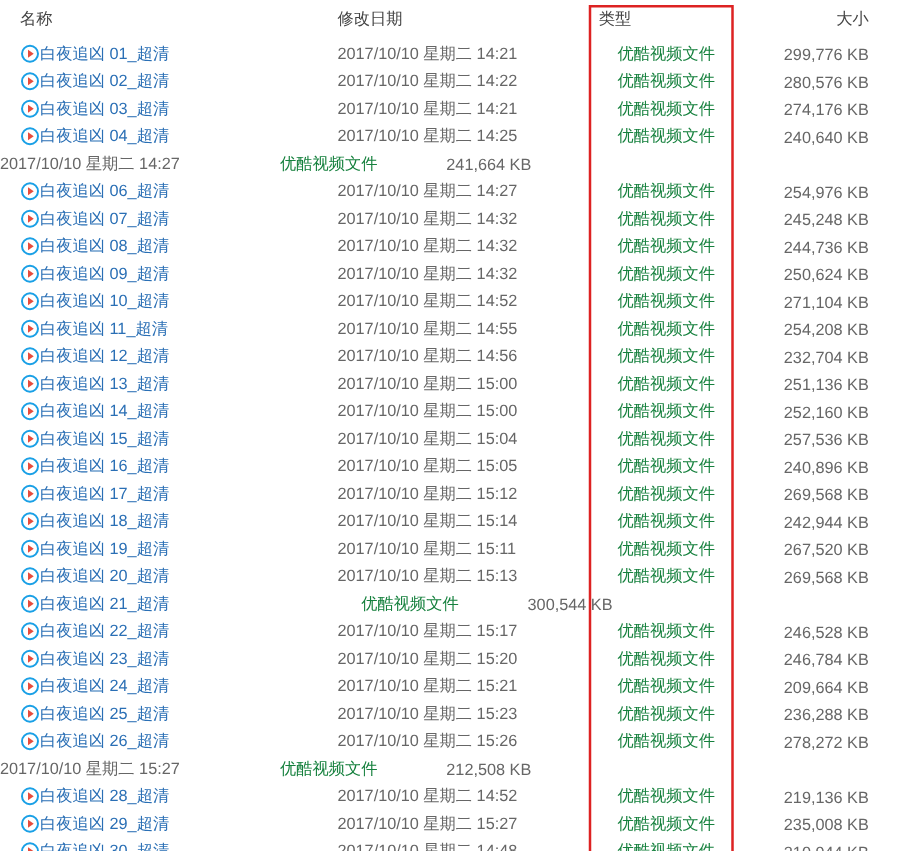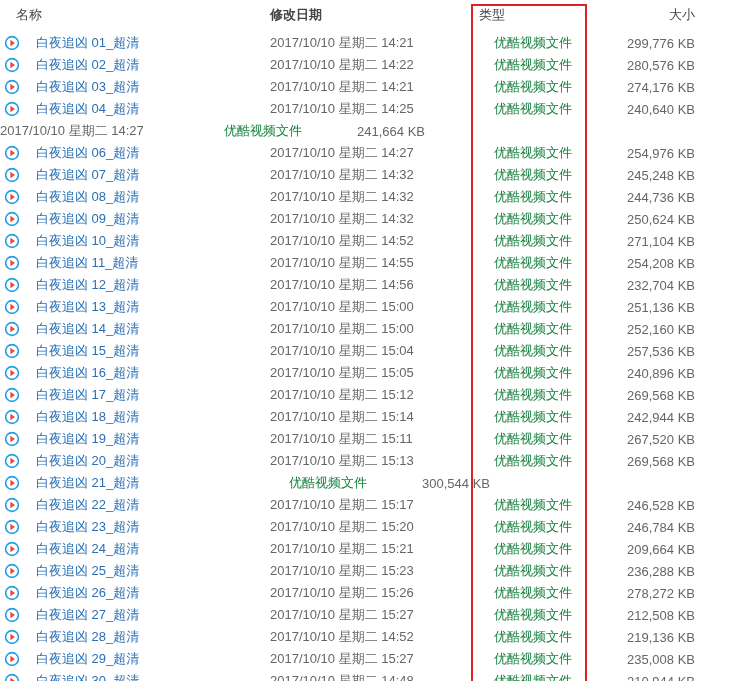--- a/index.html
+++ b/index.html
@@ -10,45 +10,45 @@
     background: #fff;
     width: 739px;
   }
   .table { width: 100%; }
   .header-row {
     display: flex;
     padding: 6px 0 8px 0;
     color: #444;
   }
   .col-name { width: 270px; padding-left: 16px; }
-  .col-date { width: 205px; font-weight: bold; }
+  .col-date { width: 205px; }
   .col-type { width: 112px; padding-left: 4px; }
   .col-size { width: 130px; text-align: right; padding-right: 22px; padding-left: 10px; }
   .body { position: relative; }
   .highlight-box {
     position: absolute;
     top: -28px;
     left: 471px;
     width: 116px;
     height: 702px;
     border: 2px solid #d22;
     pointer-events: none;
   }
   .row {
     display: flex;
     align-items: center;
     height: 22px;
     color: #555;
   }
   .name-cell {
     width: 270px;
-    padding-left: 4px;
+    padding-left: 16px;
     display: flex;
     align-items: center;
-    gap: 16px;
+    gap: 0;
   }
   .date-cell { width: 205px; color: #666; }
   .type-cell { width: 112px; padding-left: 4px; color: #15803d; text-align: center; }
   .size-cell { width: 130px; text-align: right; padding-right: 22px; padding-left: 10px; color: #666; }
   .file-icon {
     width: 16px; height: 16px; flex: 0 0 16px;
     display: inline-flex; align-items: center; justify-content: center;
   }
   .file-icon svg { width: 16px; height:16px; }
   .filename { color: #2a6fb5; }
@@ -413,29 +413,20 @@
   <path d="M6.4 4.8 L11 8 L6.4 11.2 Z" fill="#e74c3c"></path>
 </svg>
           </span>
           <span class="filename">白夜追凶 26_超清</span>
         </div>
         <div class="date-cell">2017/10/10 星期二 15:26</div>
         <div class="type-cell">优酷视频文件</div>
         <div class="size-cell">278,272 KB</div>
       </div>
       <div class="row">
-        <div class="name-cell">
-          <span class="file-icon">
-<svg viewBox="0 0 16 16">
-  <circle cx="8" cy="8" r="6.4" fill="none" stroke="#1aa0e6" stroke-width="1.6"></circle>
-  <path d="M6.4 4.8 L11 8 L6.4 11.2 Z" fill="#e74c3c"></path>
-</svg>
-          </span>
-          <span class="filename">白夜追凶 27_超清</span>
-        </div>
         <div class="date-cell">2017/10/10 星期二 15:27</div>
         <div class="type-cell">优酷视频文件</div>
         <div class="size-cell">212,508 KB</div>
       </div>
       <div class="row">
         <div class="name-cell">
           <span class="file-icon">
 <svg viewBox="0 0 16 16">
   <circle cx="8" cy="8" r="6.4" fill="none" stroke="#1aa0e6" stroke-width="1.6"></circle>
   <path d="M6.4 4.8 L11 8 L6.4 11.2 Z" fill="#e74c3c"></path>

